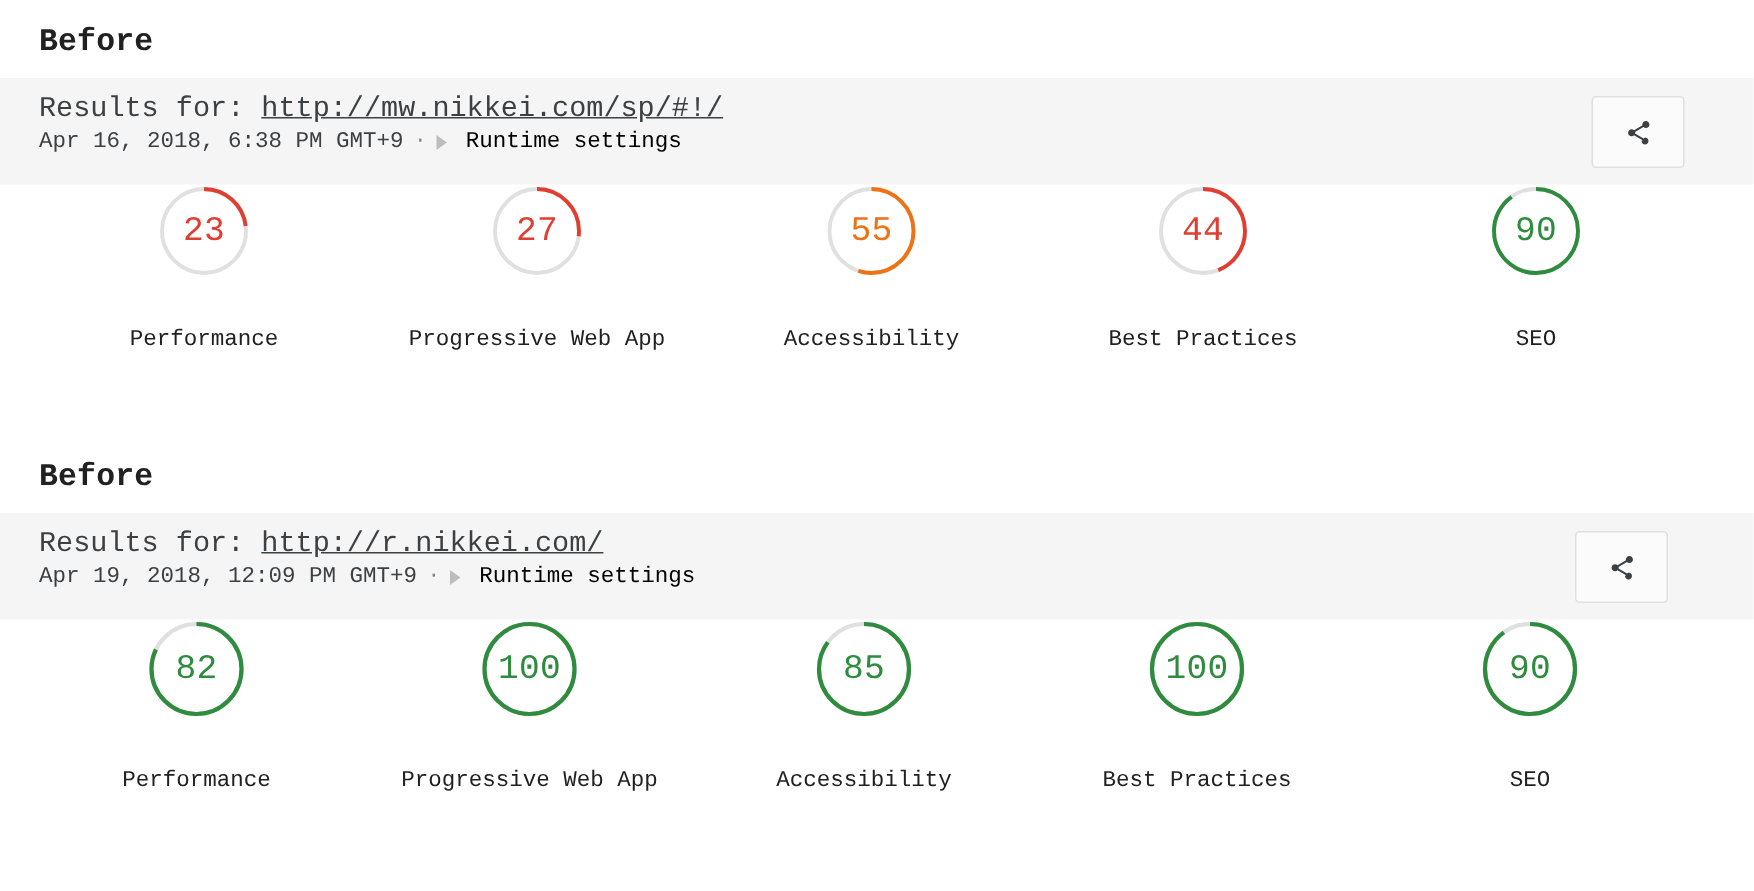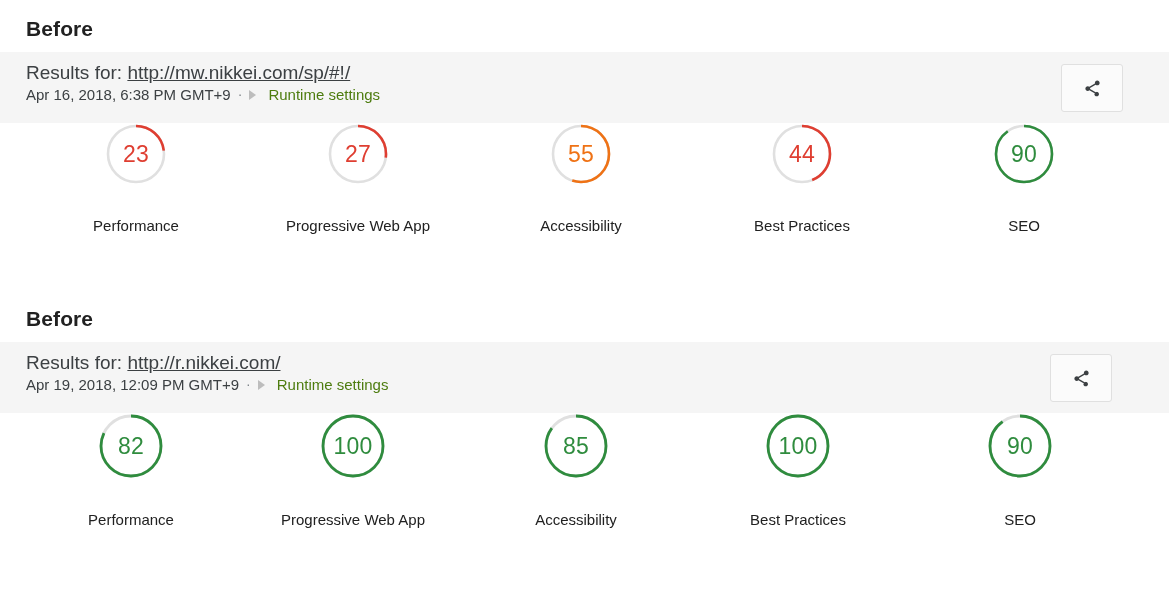--- a/index.html
+++ b/index.html
@@ -13,20 +13,21 @@
     font-family: "Liberation Sans", sans-serif;
     color: #212121;
     overflow: hidden;
     position: relative;
   }
 
   .section {
     position: absolute;
     left: 0;
     width: 1169px;
+    font-family: Liberation Mono, monospace;
   }
   .section-before { top: 0; }
   .section-after  { top: 290px; }
 
   .section-title {
     font-size: 21px;
     font-weight: 700;
     color: #212121;
     margin: 0;
     padding: 17px 0 0 26px;
@@ -75,21 +76,21 @@
   .disclosure-triangle {
     width: 0;
     height: 0;
     border-left: 7px solid #bdbdbd;
     border-top: 5px solid transparent;
     border-bottom: 5px solid transparent;
     margin-right: 12px;
     flex: none;
   }
   .runtime-settings {
-    color: #4d7c0f;
+    color: #000000;
     cursor: pointer;
     text-align: right;
   }
 
   .share-button {
     position: absolute;
     top: 12px;
     width: 62px;
     height: 48px;
     background: #fbfbfb;

